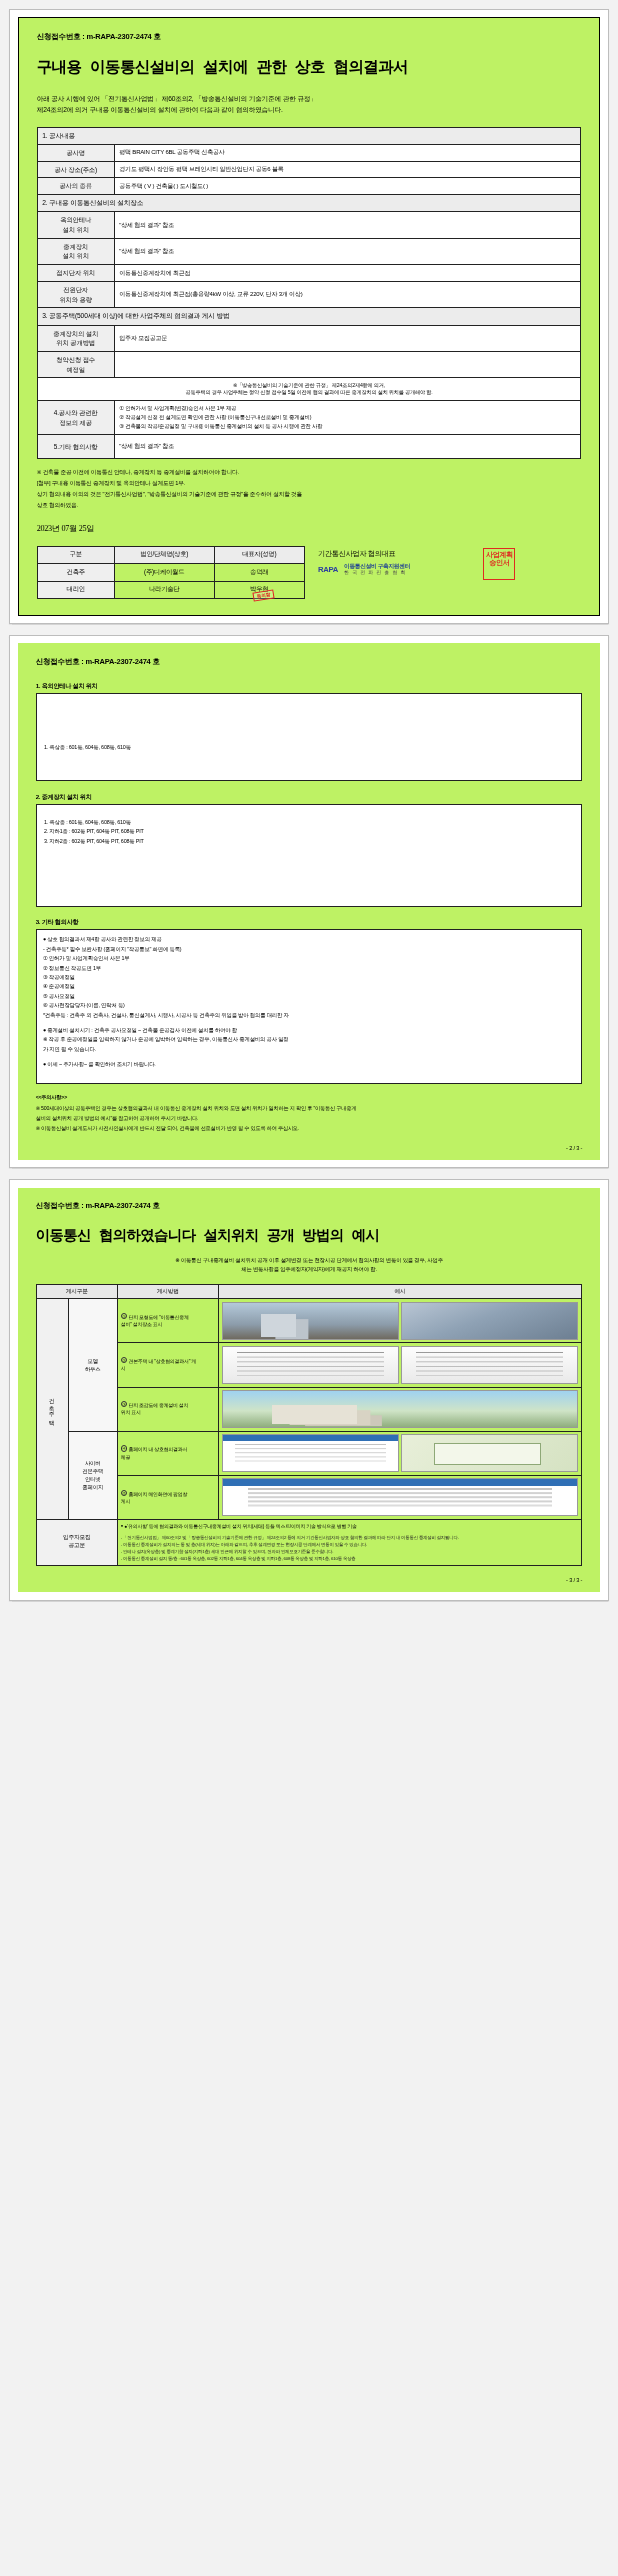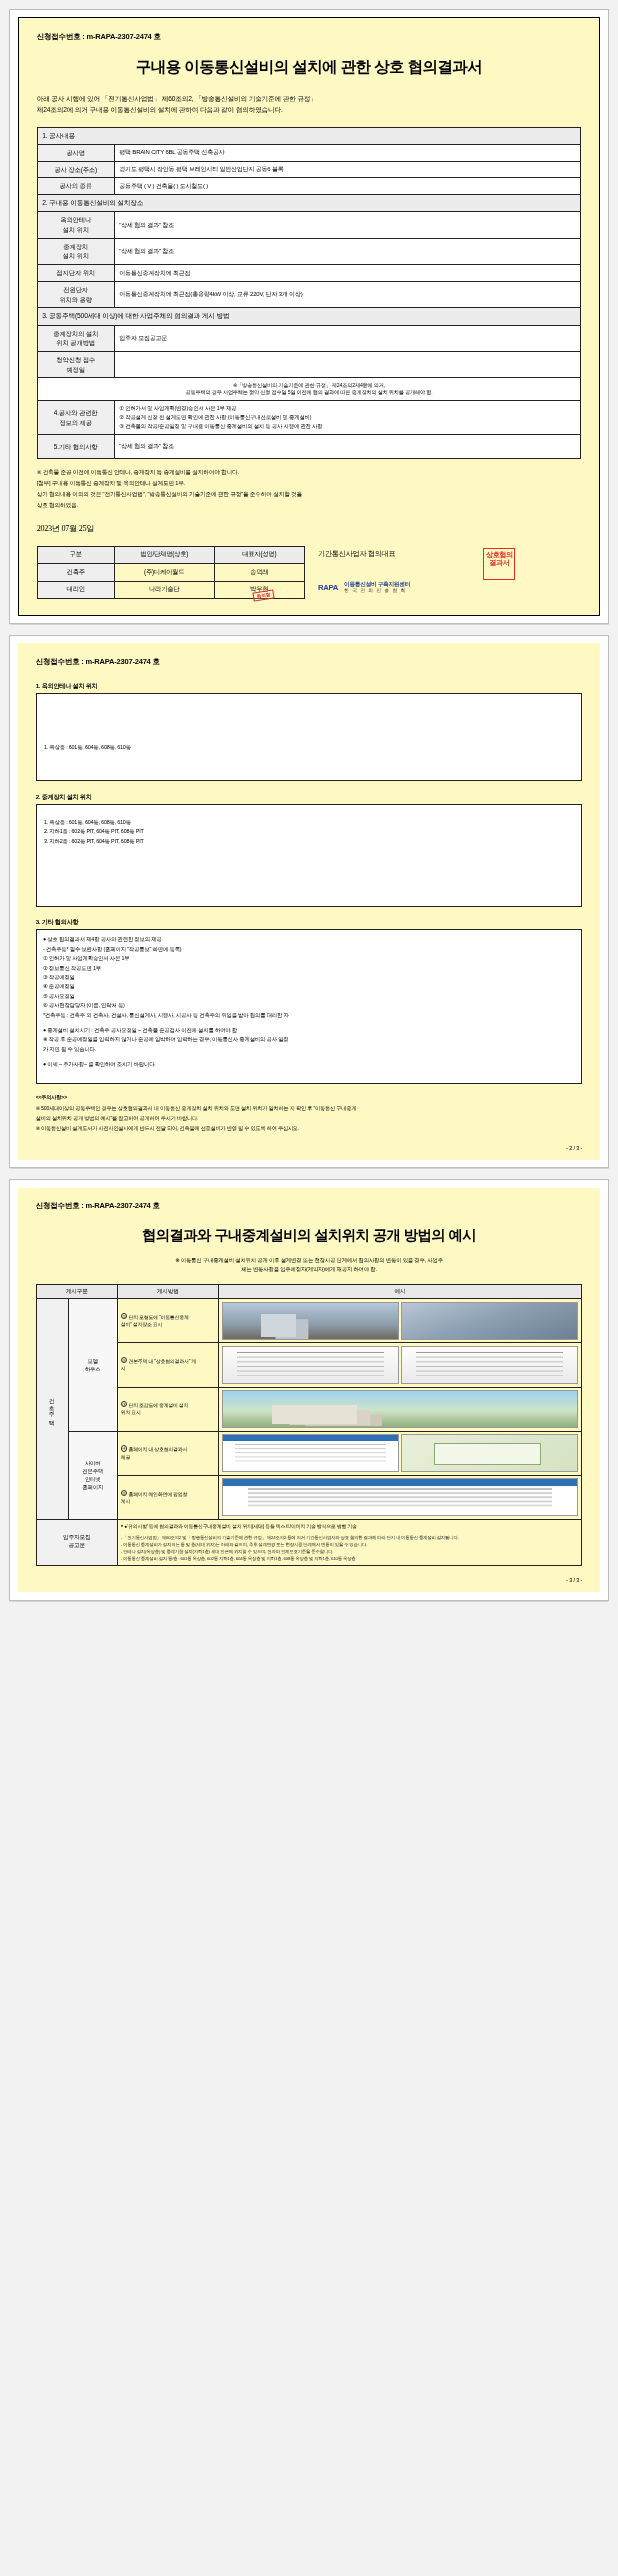--- a/index.html
+++ b/index.html
@@ -15,36 +15,36 @@
     margin: 0 auto 11.3px auto;
     background: #ffffff;
     border: 0.5px solid #bdbdbd;
     box-shadow: 0 0.5px 1px rgba(0,0,0,0.12);
     position: relative;
   }
   .sheet {
     margin: 7.2px 8.2px;
     border: 1.5px solid #000;
     padding: 13.4px 17.5px 15.5px 17.5px;
-    background: #fef9c3;
+    background: #bef264;
     position: relative;
   }
   .sheet.plain { border: none; padding: 13.4px 17.5px 9.3px 17.5px; }
 
   .recv-no {
     font-size: 7.5px;
     font-weight: bold;
     color: #000;
     letter-spacing: -0.2px;
     margin-bottom: 15.5px;
   }
 
   .doc-title {
-    text-align: center;
-    font-family: Liberation Sans, sans-serif;
+    text-align: left;
+    font-family: Liberation Mono, monospace;
     font-size: 15.5px;
     font-weight: bold;
     letter-spacing: -0.6px;
     margin: 4.1px 0 14.4px 0;
     color: #000;
   }
   .doc-title.p2 { font-size: 13.4px; margin: 17.5px 0 20.6px 0; }
   .doc-title.p3 { font-size: 14.4px; margin: 12.4px 0 10.3px 0; }
 
   .intro {
@@ -146,21 +146,21 @@
     letter-spacing: 0px;
     white-space: nowrap;
     background: rgba(255,255,255,0.2);
   }
 
   .rapa-block { padding-top: 3.1px; flex: 1; position: relative; }
   .rapa-line {
     font-family: "Liberation Serif", "DejaVu Serif", serif;
     font-size: 7.2px;
     letter-spacing: -0.3px;
-    margin-bottom: 22px;
+    margin-bottom: 4px;
   }
   .rapa-logo-row { display: flex; align-items: center; gap: 6px; }
   .rapa-mark {
     font-family: "Liberation Sans", sans-serif;
     font-weight: bold;
     font-size: 7.7px;
     color: #2b3f9e;
     letter-spacing: -0.3px;
   }
   .rapa-names { line-height: 1.35; }
@@ -432,21 +432,21 @@
 
       <div class="rapa-block">
         <div class="rapa-line">기간통신사업자 협의대표</div>
         <div class="rapa-logo-row">
           <span class="rapa-mark">RAPA</span>
           <span class="rapa-names">
             <div class="rapa-n1">이동통신설비 구축지원센터</div>
             <div class="rapa-n2">한 국 전 파 진 흥 협 회</div>
           </span>
         </div>
-        <div class="big-seal">상호협의결과서</div>
+        <div class="big-seal">사업계획승인서</div>
       </div>
     </div>
 
   </div>
 </div>
 
 <div class="page">
   <div class="sheet plain">
 
     <div class="recv-no">신청접수번호 : m-RAPA-2307-2474 호</div>
@@ -496,21 +496,21 @@
     </div>
 
     <div class="pageno">- 2 / 3 -</div>
   </div>
 </div>
 
 <div class="page">
   <div class="sheet plain">
 
     <div class="recv-no">신청접수번호 : m-RAPA-2307-2474 호</div>
-    <div class="doc-title p3">협의결과와 구내중계설비의 설치위치 공개 방법의 예시</div>
+    <div class="doc-title p3">이동통신 협의하였습니다 설치위치 공개 방법의 예시</div>
 
     <div class="p3note">
       <div>※ 이동통신 구내중계설비 설치위치 공개 이후 설계변경 또는 현장시공 단계에서 협의사항의 변동이 있을 경우, 사업주</div>
       <div>체는 변동사항을 입주예정자(계약자)에게 재공지 하여야 함.</div>
     </div>
 
     <table class="ex">
       <colgroup>
         <col style="width:32px">
           <col style="width:49px">

